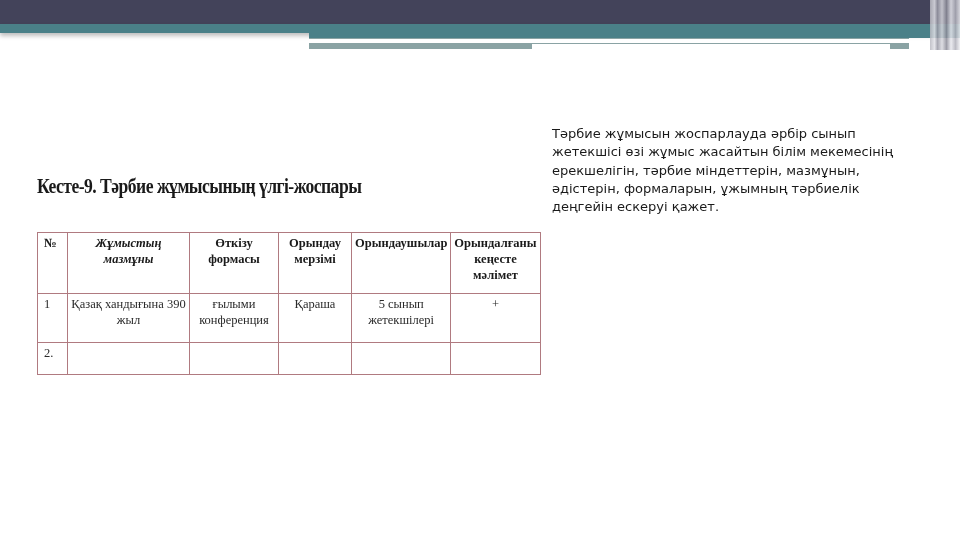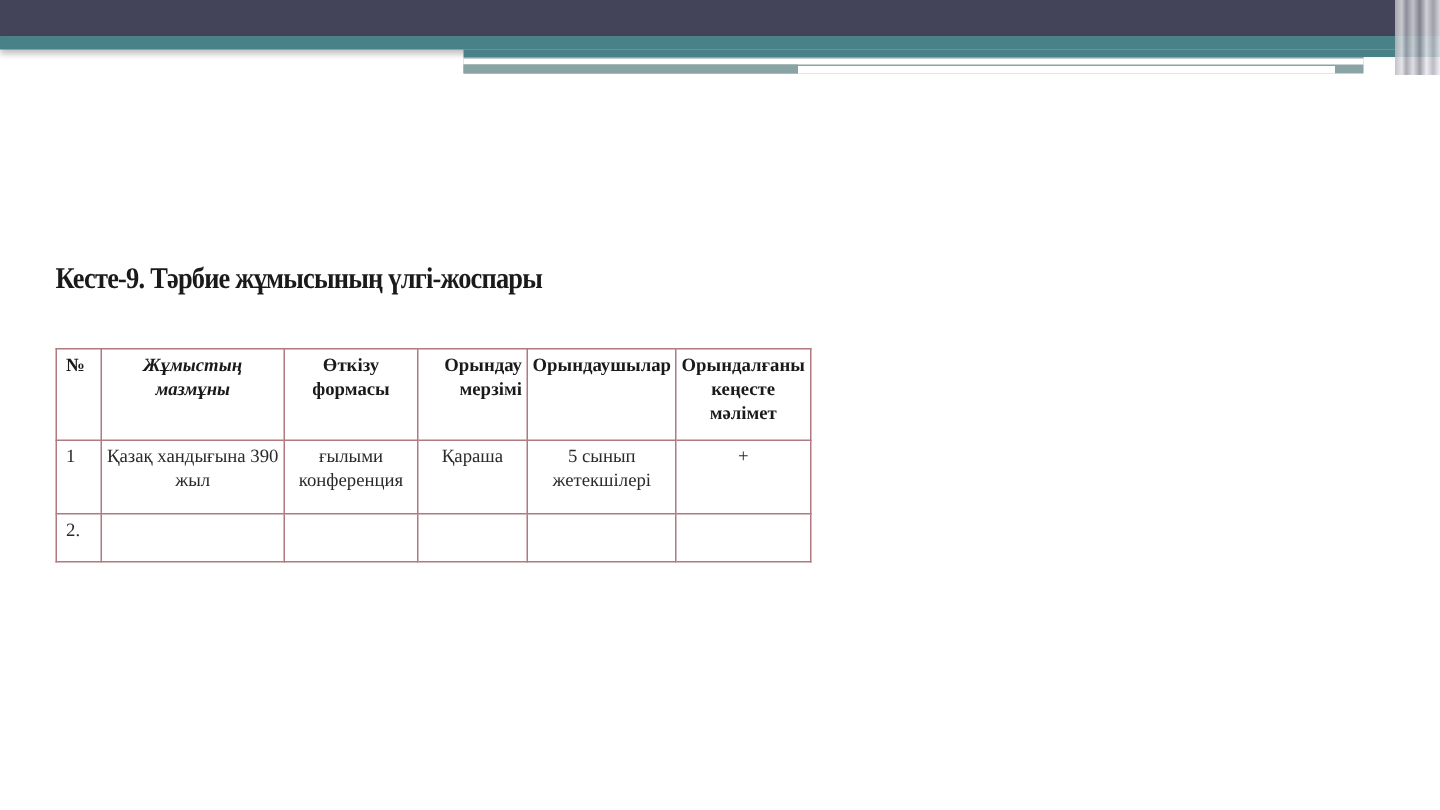--- a/index.html
+++ b/index.html
@@ -81,21 +81,21 @@
 <div class="right-edge"></div>
 
 <div class="table-title">Кесте-9. Тәрбие жұмысының үлгі-жоспары</div>
 
 <table class="plan-table">
   <tbody>
       <tr class="hdr">
     <th class="num" style="width:20px;">№</th>
     <th style="width:115px;font-style:italic;">Жұмыстың мазмұны</th>
     <th style="width:82px;margin-top:18px;">Өткізу формасы</th>
-    <th style="width:66px;text-align:right;">Орындау мерзімі</th>
+    <th style="width:66px;">Орындау мерзімі</th>
     <th style="width:84px;">Орындаушылар</th>
     <th style="width:75px;">Орындалғаны кеңесте мәлімет</th>
   </tr>
   <tr class="r1">
     <td class="num">1</td>
     <td>Қазақ хандығына 390 жыл</td>
     <td>ғылыми конференция</td>
     <td>Қараша</td>
     <td>5 сынып жетекшілері</td>
     <td>+</td>
@@ -105,13 +105,14 @@
     <td></td>
     <td></td>
     <td></td>
     <td></td>
     <td></td>
   </tr>
 </tbody>
   </table>
 
 <div class="text-block">
+  <p>Тәрбие жұмысын жоспарлауда әрбір сынып жетекшісі өзі жұмыс жасайтын білім мекемесінің ерекшелігін, тәрбие міндеттерін, мазмұнын, әдістерін, формаларын, ұжымның тәрбиелік деңгейін ескеруі қажет.</p>
 </div>
 
 </body></html>

